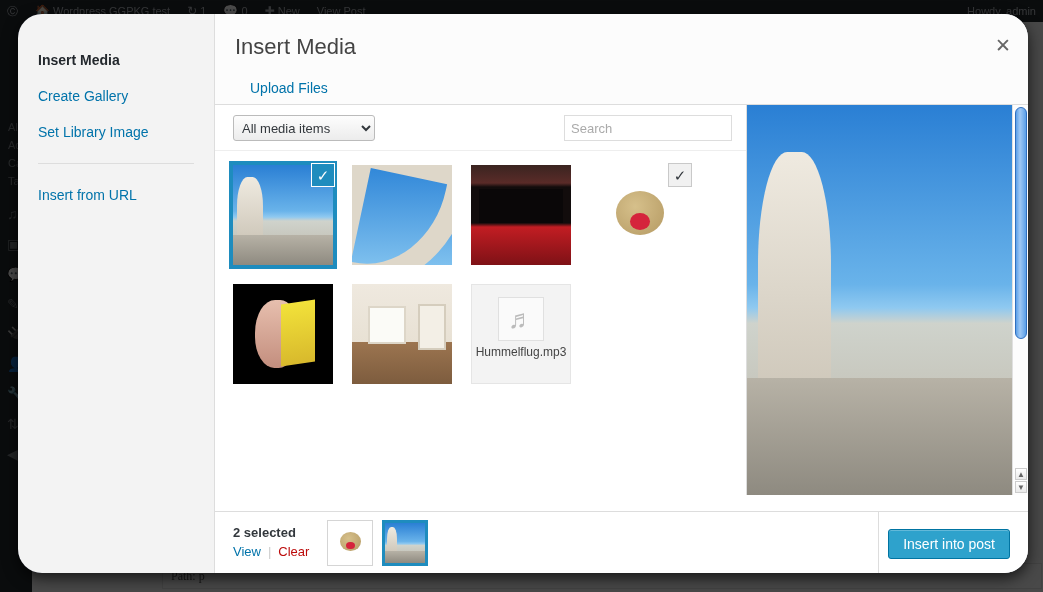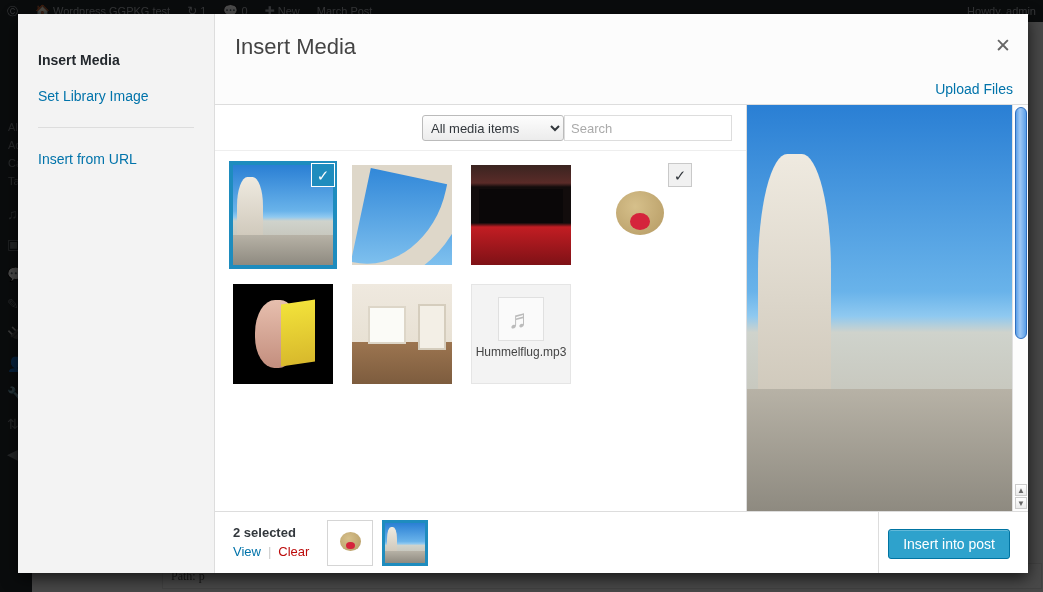--- a/index.html
+++ b/index.html
@@ -62,20 +62,21 @@
   }
 
   
   #media-modal {
     position: absolute;
     left: 18px; top: 14px; width: 1010px; height: 559px;
     background: #0f172a;
     box-shadow: 0 5px 15px rgba(0,0,0,0.7);
     display: flex;
     overflow: hidden;
+    border-radius: 24px;
   }
 
   
   #modal-menu {
     width: 197px; flex: 0 0 197px;
     background: #f3f3f3;
     border-right: 1px solid #ddd;
     padding: 28px 0 0 0;
   }
   #modal-menu .menu-item {
@@ -118,21 +119,20 @@
     font-size: 19px; color: #666; cursor: pointer;
     background: none; border: none; padding: 0; line-height: 1;
   }
 
   #modal-tabs {
     display: flex; align-items: flex-end;
     background: #fcfcfc;
     border-bottom: 1px solid #ddd;
     padding-left: 20px;
     height: 33px;
-    flex-direction: column;
   }
   .modal-tab {
     font-size: 14px;
     padding: 6px 14px 7px 14px;
     color: #0073aa;
     cursor: pointer;
     border: 1px solid transparent;
     line-height: 18px;
     position: relative; top: 1px;
   }
@@ -147,21 +147,21 @@
     flex: 1 1 auto; display: flex; min-height: 0;
     background: #fff;
   }
 
   
   #library-col {
     flex: 1 1 auto; display: flex; flex-direction: column; min-width: 0;
     border-right: 1px solid #ddd;
   }
   #library-toolbar {
-    display: flex; align-items: center; justify-content: flex-end;
+    display: flex; align-items: center; justify-content: space-between;
     padding: 10px 14px 9px 18px;
     background: #fff;
     border-bottom: 1px solid #eee;
   }
   #media-filter-select {
     font-family: "Liberation Sans", sans-serif;
     font-size: 13px;
     height: 26px;
     width: 142px;
     padding: 2px 4px;
@@ -305,20 +305,21 @@
   #scroll-arrow-down { bottom: 2px; }
 
   
   #modal-footer {
     flex: 0 0 62px; height: 62px;
     border-top: 1px solid #ddd;
     background: #fff;
     display: flex; align-items: center;
     padding: 0 18px;
     position: relative;
+    margin-top: 16px;
   }
   #selection-info {
     font-size: 13px; color: #32373c;
     line-height: 18px;
     margin-right: 18px;
   }
   #selection-count { font-weight: bold; }
   #selection-actions { display: flex; align-items: center; gap: 7px; margin-top: 1px; }
   #selection-actions .act-edit { color: #0073aa; cursor: pointer; }
   #selection-actions .act-sep { color: #ccc; }
@@ -430,21 +431,21 @@
     </span>
     <span class="ab-item">
       <span class="ab-glyph">↻</span><span>1</span>
     </span>
     <span class="ab-item">
       <span class="ab-glyph">💬</span><span>0</span>
     </span>
     <span class="ab-item">
       <span class="ab-glyph">✚</span><span>New</span>
     </span>
-    <span class="ab-item">March Post</span>
+    <span class="ab-item">View Post</span>
     <span class="ab-item ab-right">Howdy, admin</span>
   </div>
 
   <div id="wp-sidebar">
     <div style="height:96px"></div>
     <div class="sb-sub">All</div>
     <div class="sb-sub">Add</div>
     <div class="sb-sub">Cat</div>
     <div class="sb-sub">Tag</div>
     <div class="sb-sep"></div>
@@ -464,20 +465,21 @@
 
   </div>
 
   <div id="dim-overlay"></div>
 </div>
 
 <div id="media-modal">
 
   <div id="modal-menu">
     <div class="menu-item active">Insert Media</div>
+    <div class="menu-item">Create Gallery</div>
     <div class="menu-item">Set Library Image</div>
     <div class="menu-sep"></div>
     <div class="menu-item">Insert from URL</div>
   </div>
 
   <div id="modal-frame">
 
     <div id="modal-title-bar">
       <h1 id="modal-title">Insert Media</h1>
       <button id="close-button">✕</button>

